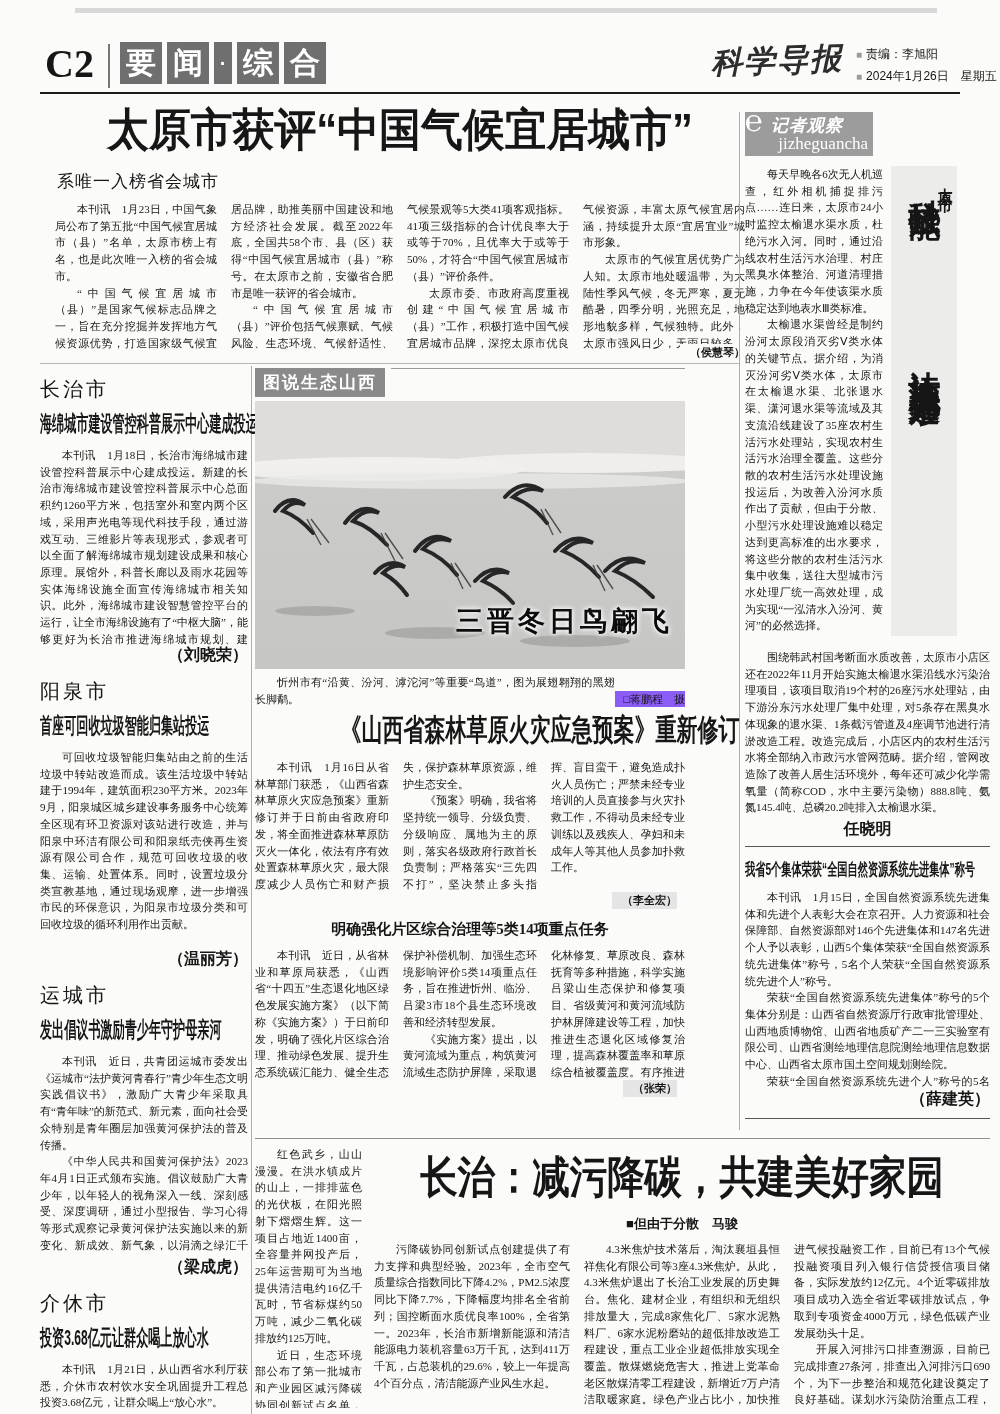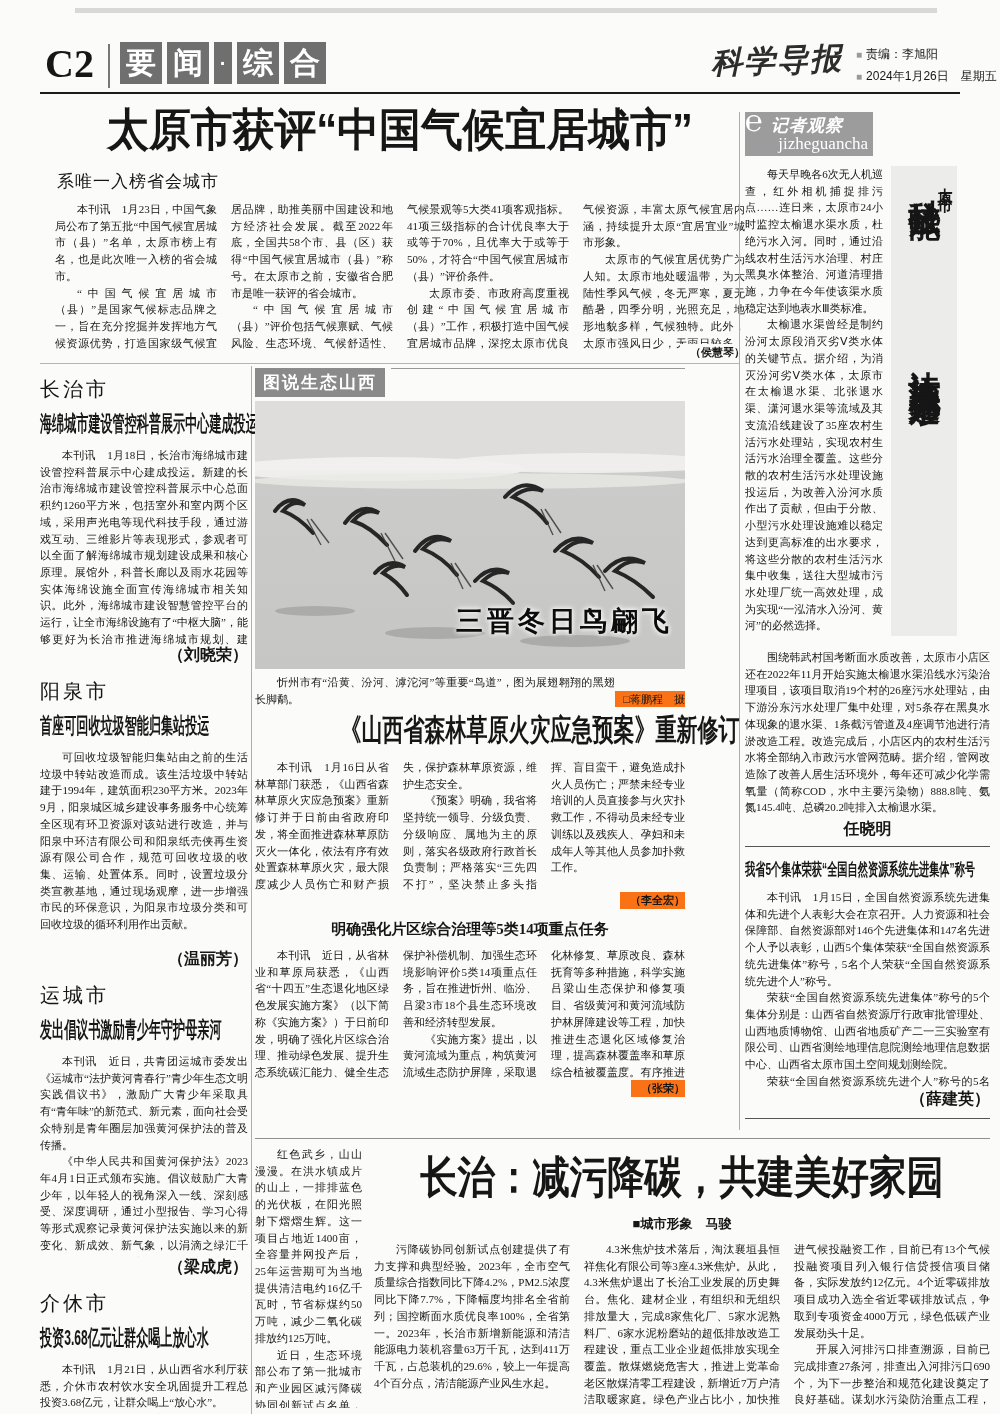--- a/index.html
+++ b/index.html
@@ -50,31 +50,31 @@
   .tagrow{display:flex;align-items:flex-start;height:27px}
   .tagbox{background:#8a8a8a;color:#fff;font-family:"Liberation Sans",sans-serif;font-weight:900;
           font-size:17px;letter-spacing:2px;padding:3px 8px}
   .tagline{flex:1;height:1px;background:#999;margin-left:6px}
   .photo{position:relative;width:430px;height:268px;margin-top:6px;
          background:linear-gradient(#d6d6d4 0%,#cbcbc9 30%,#c6c6c4 100%);overflow:hidden}
   .photo-title{position:absolute;right:12px;bottom:30px;font-family:"Liberation Sans",sans-serif;font-weight:700;
                font-size:27px;letter-spacing:4px;color:#0c0c0c;text-shadow:0 0 4px #fff,0 0 6px #fff}
   .caption{position:relative;width:430px;font-size:11px;line-height:1.5;margin-top:5px;text-align:justify}
   .caption .cap-text{text-indent:2em;display:block;padding-right:70px}
-  .caption .credit{position:absolute;right:0;bottom:0;background:#f97316;padding-left:8px}
+  .caption .credit{position:absolute;right:0;bottom:0;background:#8b5cf6;padding-left:8px}
   
   .center1{left:255px;top:710px;width:430px}
   .center1 h2{text-align:center}
   .center1 h2 .cond{font-size:30px;transform:scaleX(.70);transform-origin:center}
   .center2{left:255px;top:916px;width:430px}
   .center2 h2{text-align:center}
   .center2 h2 .cond{font-size:29px;transform:scaleX(.63);transform-origin:center}
   .center2 .sub{text-align:center;font-size:15px;font-weight:bold;margin:4px 0 6px}
   .ccols{position:relative;column-count:3;column-gap:14px;height:150px;margin-top:8px}
-  .ccols .csign{position:absolute;right:0;bottom:0;background:#f97316;padding-left:10px}
+  .ccols .csign{position:absolute;right:8px;bottom:0;background:#e5e5e5;padding-left:10px}
   
   .observer{left:745px;top:112px;width:245px}
   .badge{position:relative;width:128px;height:44px;background:#9c9c9c;margin-bottom:10px}
   .badge .zi{position:absolute;left:26px;top:2px;color:#fff;font-weight:900;font-style:italic;
              font-size:17px;letter-spacing:1px;font-family:"Liberation Sans",sans-serif}
   .badge .py{position:absolute;right:5px;bottom:2px;color:#fff;font-size:17px;}
   .badge .logo{position:absolute;left:0;top:-8px;color:#fff;font-size:30px;font-style:italic;font-weight:bold}
   .obs-top{display:flex;height:470px}
   .obs-text{width:138px;margin-right:8px}
   .obs-text .body-text{height:470px}
@@ -283,21 +283,21 @@
 
   <div class="abs bottom">
     <div class="b-col1">
       <div class="body-text">
           <p>红色武乡，山山漫漫。在洪水镇成片的山上，一排排蓝色的光伏板，在阳光照射下熠熠生辉。这一项目占地近1400亩，全容量并网投产后，25年运营期可为当地提供清洁电约16亿千瓦时，节省标煤约50万吨，减少二氧化碳排放约125万吨。</p>
           <p>近日，生态环境部公布了第一批城市和产业园区减污降碳协同创新试点名单，长治市成功入选全国首批城市减污降碳协同创新试点，是全省唯一入选城市。</p>
         </div>
     </div>
     <div class="b-right">
       <h1><span class="cond">长治：减污降碳，共建美好家园</span></h1>
-      <div class="byline">■城市形象　马骏</div>
+      <div class="byline">■但由于分散　马骏</div>
       <div class="bcols">
           <p>污降碳协同创新试点创建提供了有力支撑和典型经验。2023年，全市空气质量综合指数同比下降4.2%，PM2.5浓度同比下降7.7%，下降幅度均排名全省前列；国控断面水质优良率100%，全省第一。2023年，长治市新增新能源和清洁能源电力装机容量63万千瓦，达到411万千瓦，占总装机的29.6%，较上一年提高4个百分点，清洁能源产业风生水起。</p>
           <p>4.3米焦炉技术落后，淘汰襄垣县恒祥焦化有限公司等3座4.3米焦炉。从此，4.3米焦炉退出了长治工业发展的历史舞台。焦化、建材企业，有组织和无组织排放量大，完成8家焦化厂、5家水泥熟料厂、6家水泥粉磨站的超低排放改造工程建设，重点工业企业超低排放实现全覆盖。散煤燃烧危害大，推进上党革命老区散煤清零工程建设，新增近7万户清洁取暖家庭。绿色产业占比小，加快推进气候投融资工作，目前已有13个气候投融资项目列入银行信贷授信项目储备，实际发放约12亿元。4个近零碳排放项目成功入选全省近零碳排放试点，争取到专项资金4000万元，绿色低碳产业发展劲头十足。</p>
           <p>开展入河排污口排查溯源，目前已完成排查27条河，排查出入河排污口690个，为下一步整治和规范化建设奠定了良好基础。谋划水污染防治重点工程，完成了潞城区浊漳河南源人工湿地，开工建设了长子县浊漳河南源人工湿地、沁源县曹家园人工湿地、屯留区鸡鸣河人工湿地、沁县段柳人工湿地以及潞城区浊漳河南源黄碾桥至亚晋桥河道（潞城段）生态修复治理工程，水污染治理工作有序推进。完成雨污改造攻坚任务671公里，并对全市12452座雨水井、484座立算井进行了清挖，对存在不同程度淤堵情况的1.9万余米管道进行疏通、清理。成立“八百里浊漳河·美丽的画廊”工作专班，高标准高水平规划引领，综合施策、系统治理，全方位推进治水兴水大文章。</p>
         </div>
     </div>
   </div>
 
 </div>
 

